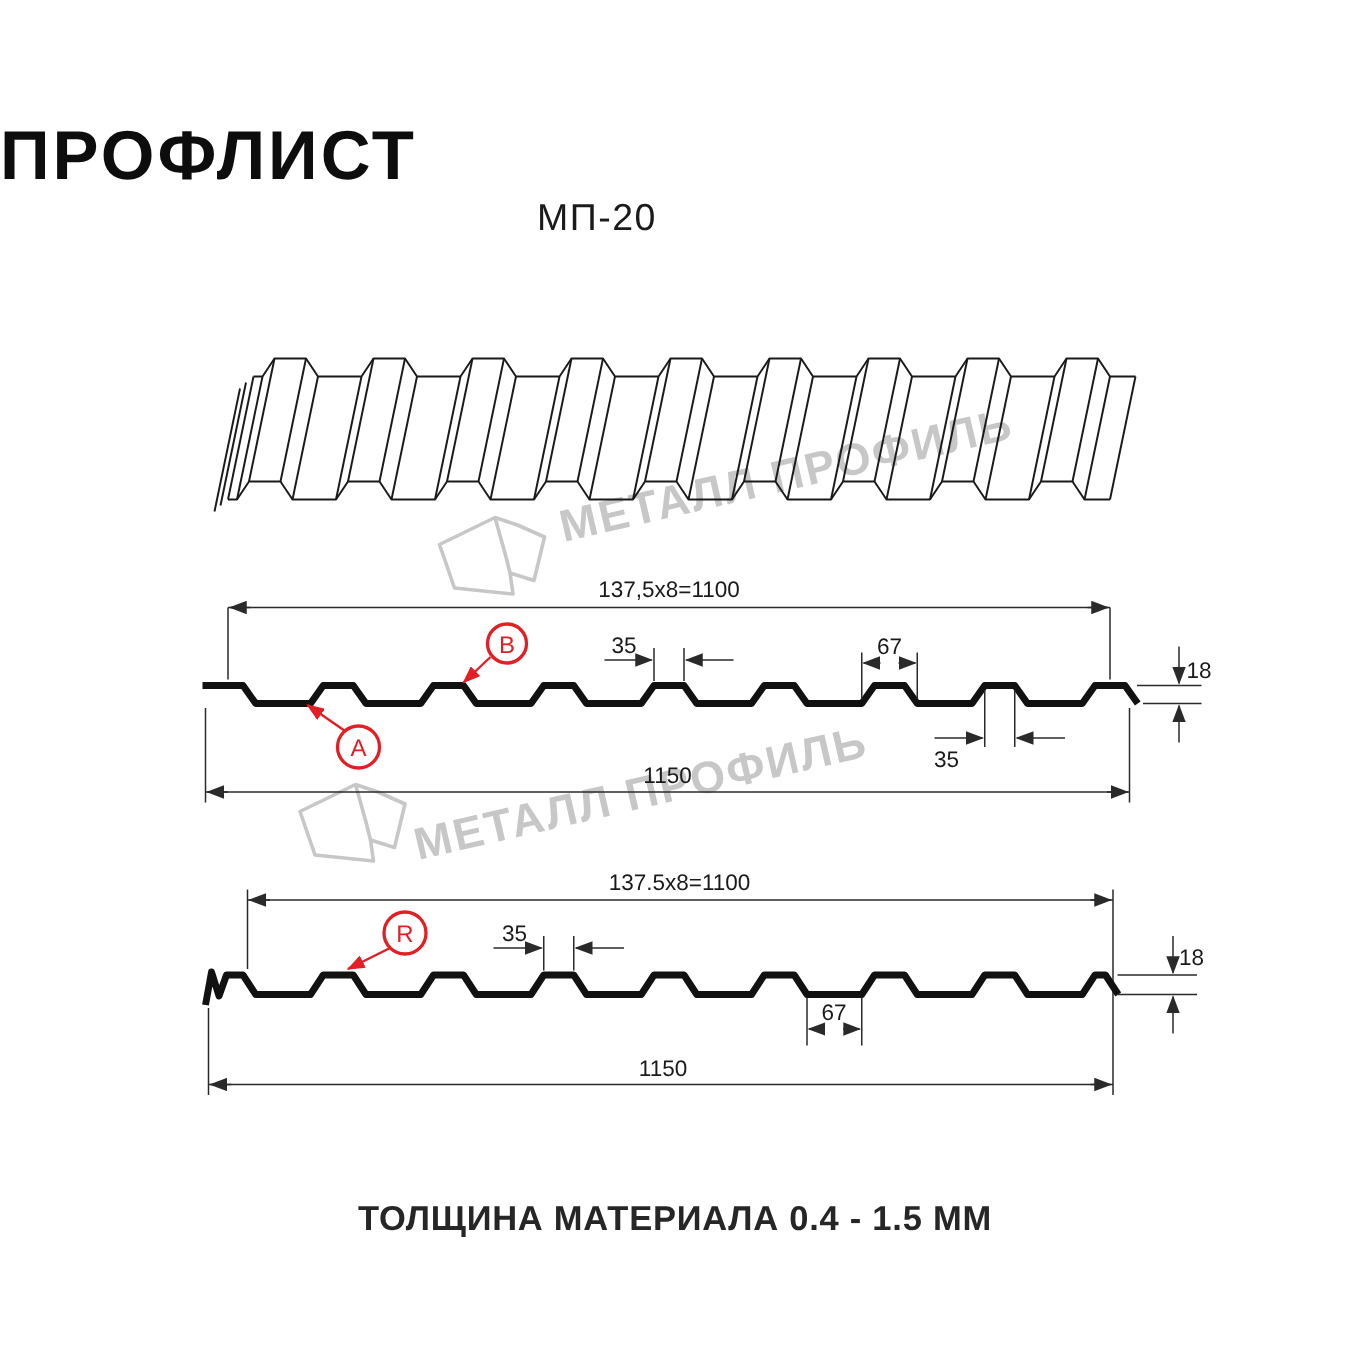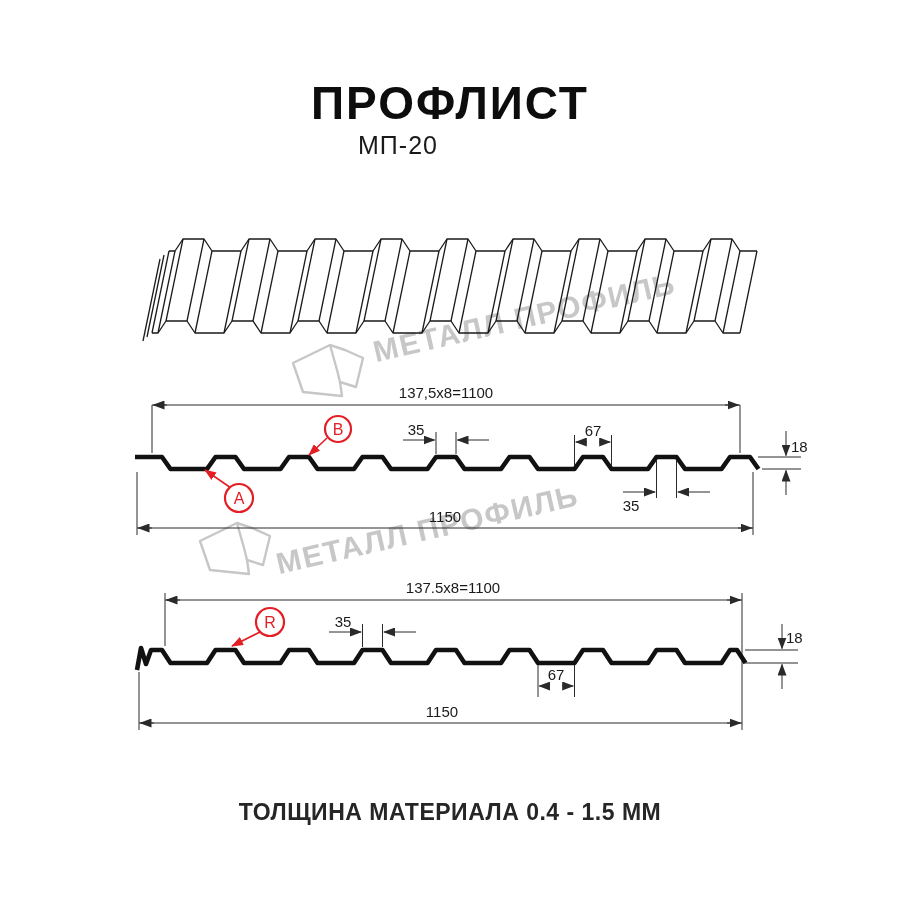--- a/index.html
+++ b/index.html
@@ -1,18 +1,18 @@
 <!DOCTYPE html>
 <html><head>
 <meta charset="utf-8">
 <style>
   html,body{margin:0;padding:0;background:#fff;}
   #page{position:relative;width:900px;height:900px;background:#ffffff;overflow:hidden;
         font-family:"Liberation Sans", sans-serif;}
-  .title{position:absolute;left:0;top:76px;width:900px;text-align:center;
+  .title{position:absolute;left:0;top:76px;width:900px;
          font-size:46px;font-weight:800;letter-spacing:2px;color:#0d0d0d;}
   .subtitle{position:absolute;left:0;top:131px;width:796px;text-align:center;
          font-size:25px;font-weight:500;letter-spacing:1px;color:#1a1a1a;}
   .footer-note{position:absolute;left:0;top:799px;width:900px;text-align:center;
          font-size:23px;font-weight:600;letter-spacing:.5px;color:#262626;}
   .wm-text{position:absolute;white-space:nowrap;font-size:30px;font-weight:700;
          letter-spacing:1.5px;color:#c7c7c7;transform:rotate(-13deg);transform-origin:0 0;}
   svg{position:absolute;overflow:visible;}
   svg text{font-family:"Liberation Sans", sans-serif;font-size:15px;fill:#1a1a1a;}
   text.red-letter{font-size:16px;font-weight:500;fill:#e31e24;}

